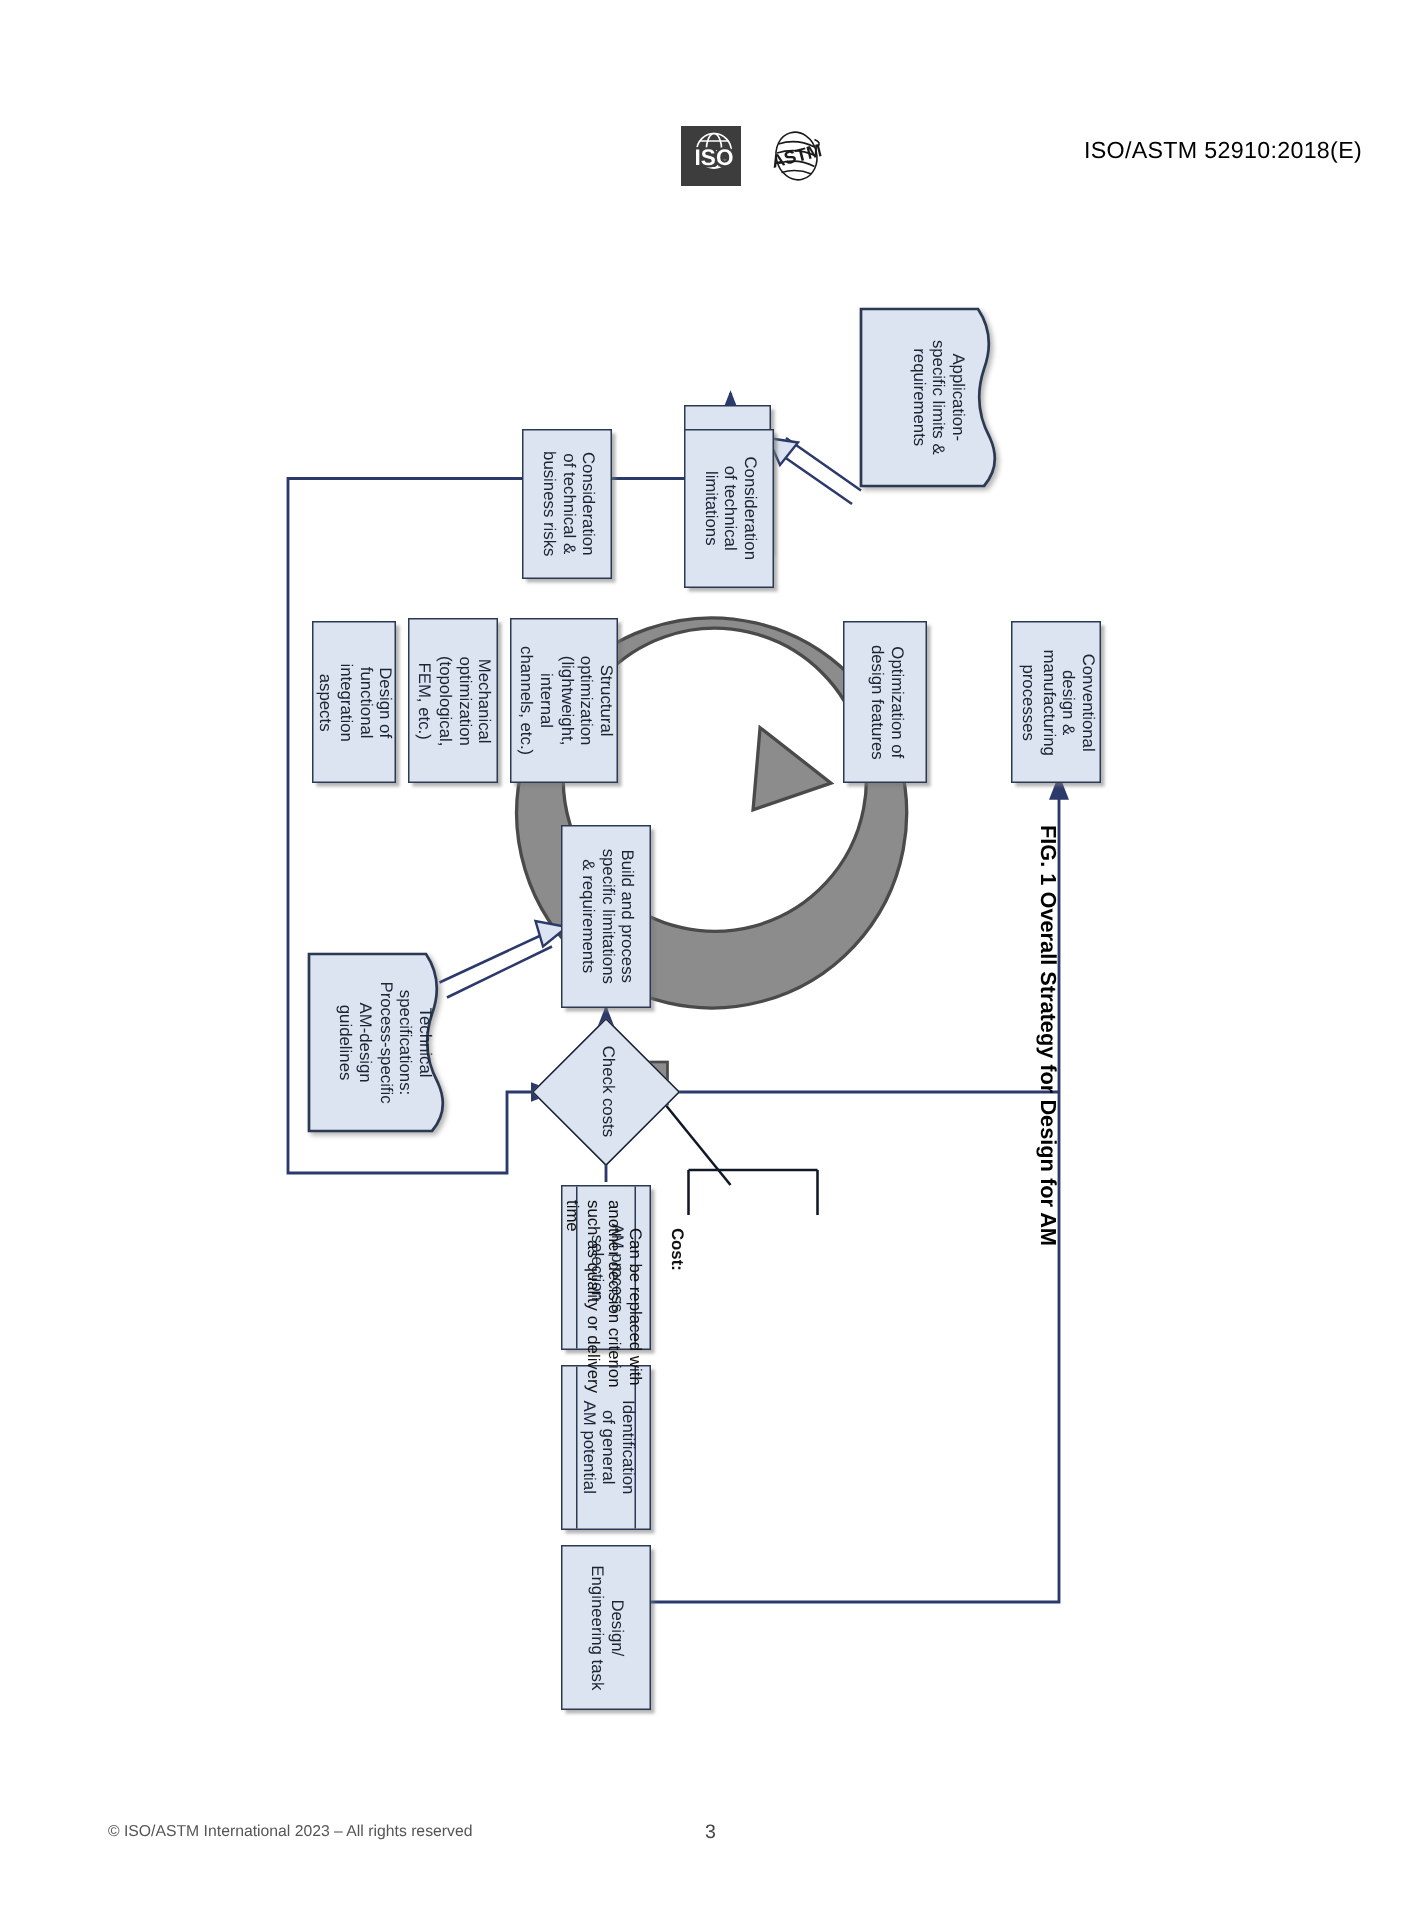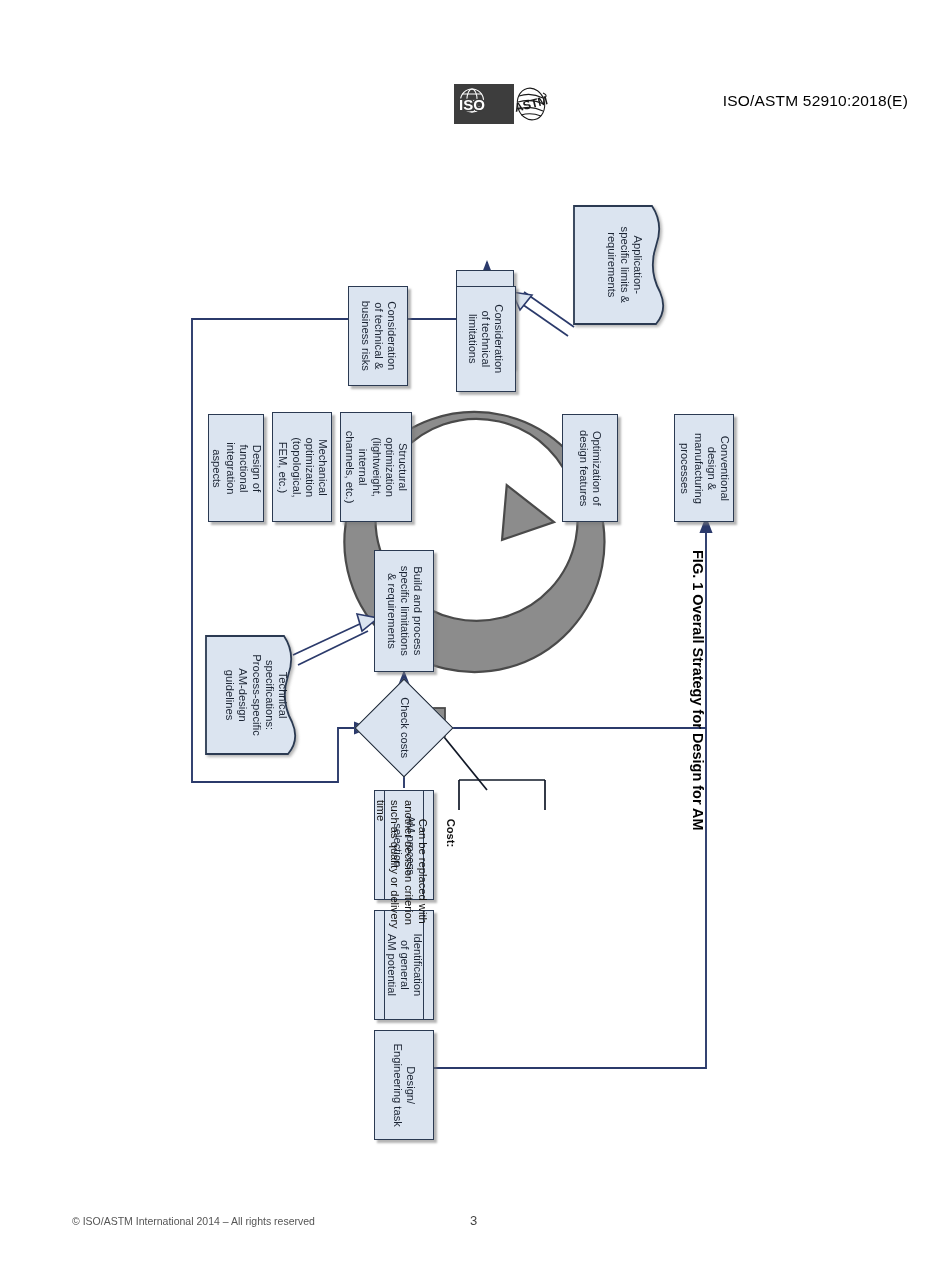--- a/index.html
+++ b/index.html
@@ -24,26 +24,26 @@
     position: absolute;
     top: 40px;
     left: 0;
     width: 950px;
     height: 50px;
   }
   .iso-logo {
     position: absolute;
     left: 454px;
     top: 44px;
-    width: 60px;
+    width: 40px;
     height: 40px;
     background: #3d3d3d;
     display: flex;
     align-items: center;
-    justify-content: flex-start;
+    justify-content: flex-end;
   }
   .astm-logo {
     position: absolute;
     left: 510px;
     top: 44px;
     width: 42px;
     height: 40px;
   }
   .doc-ref {
     position: absolute;
@@ -385,16 +385,16 @@
       <b>Cost:</b><br>
       <span>Can be replaced with
 another decision criterion
 such as quality or delivery
 time</span>
     </div>
 
     <div class="fig-caption">FIG. 1 Overall Strategy for Design for AM</div>
   </div>
 
-  <div class="footer-left">© ISO/ASTM International 2014 – All rights reserved</div>
+  <div class="footer-left">© ISO/ASTM International 2023 – All rights reserved</div>
   <div class="footer-page">3</div>
 
 </div>
 
 </body></html>

